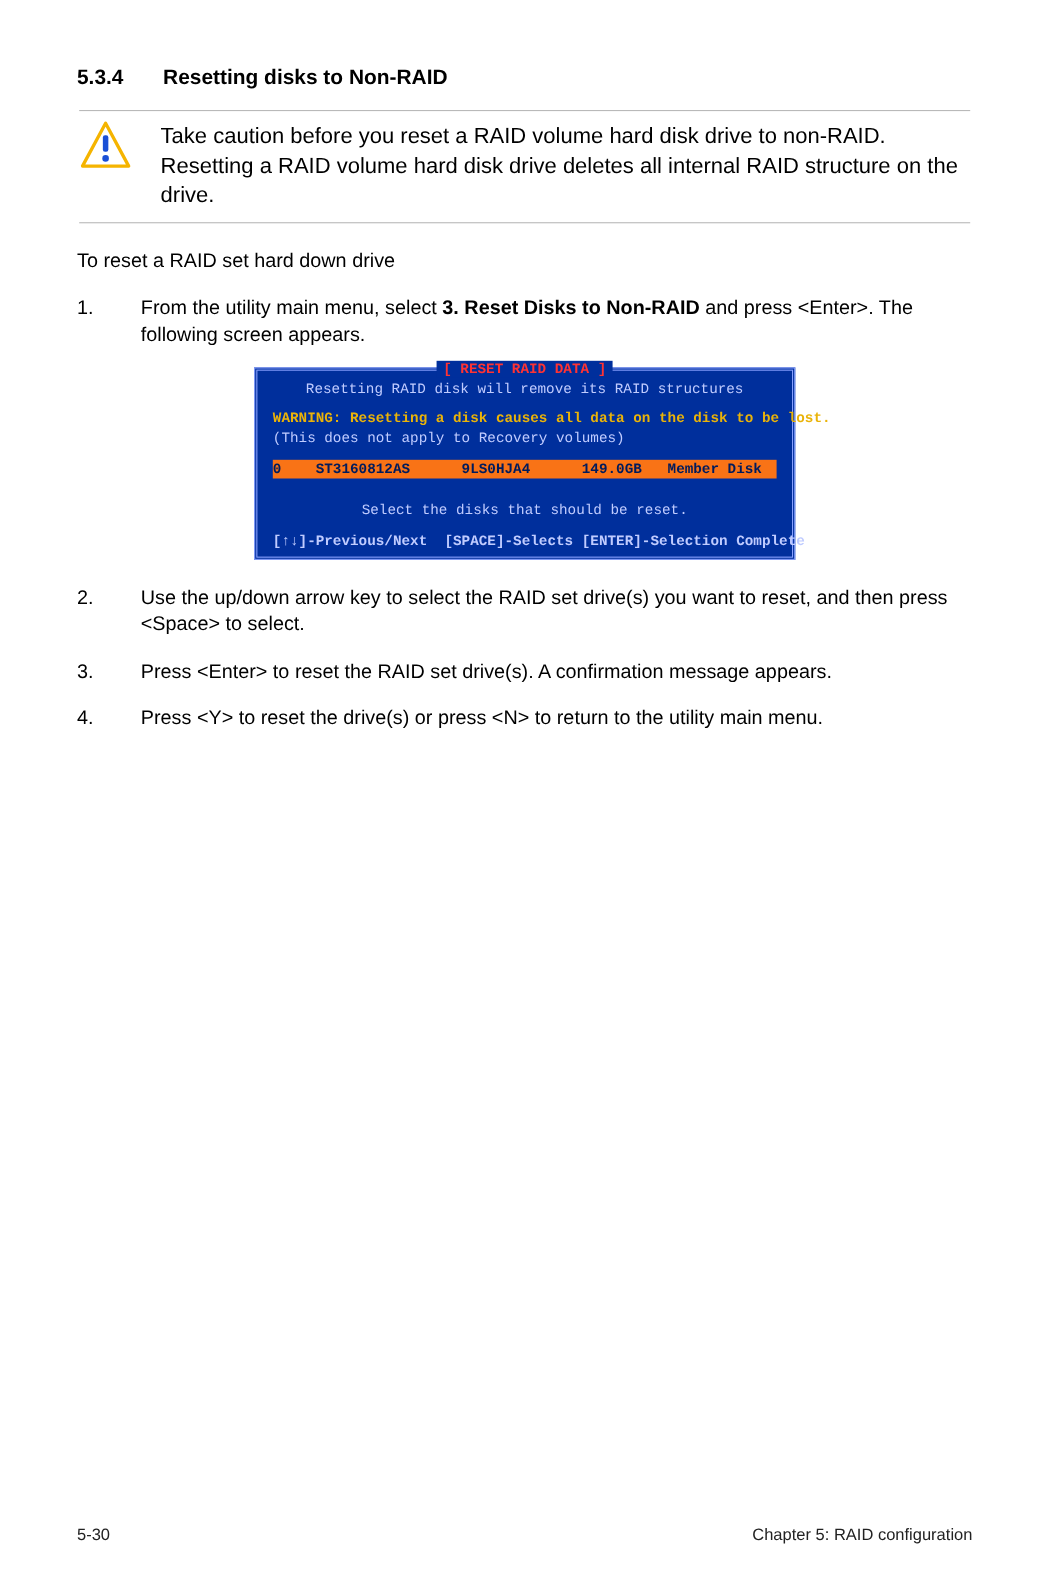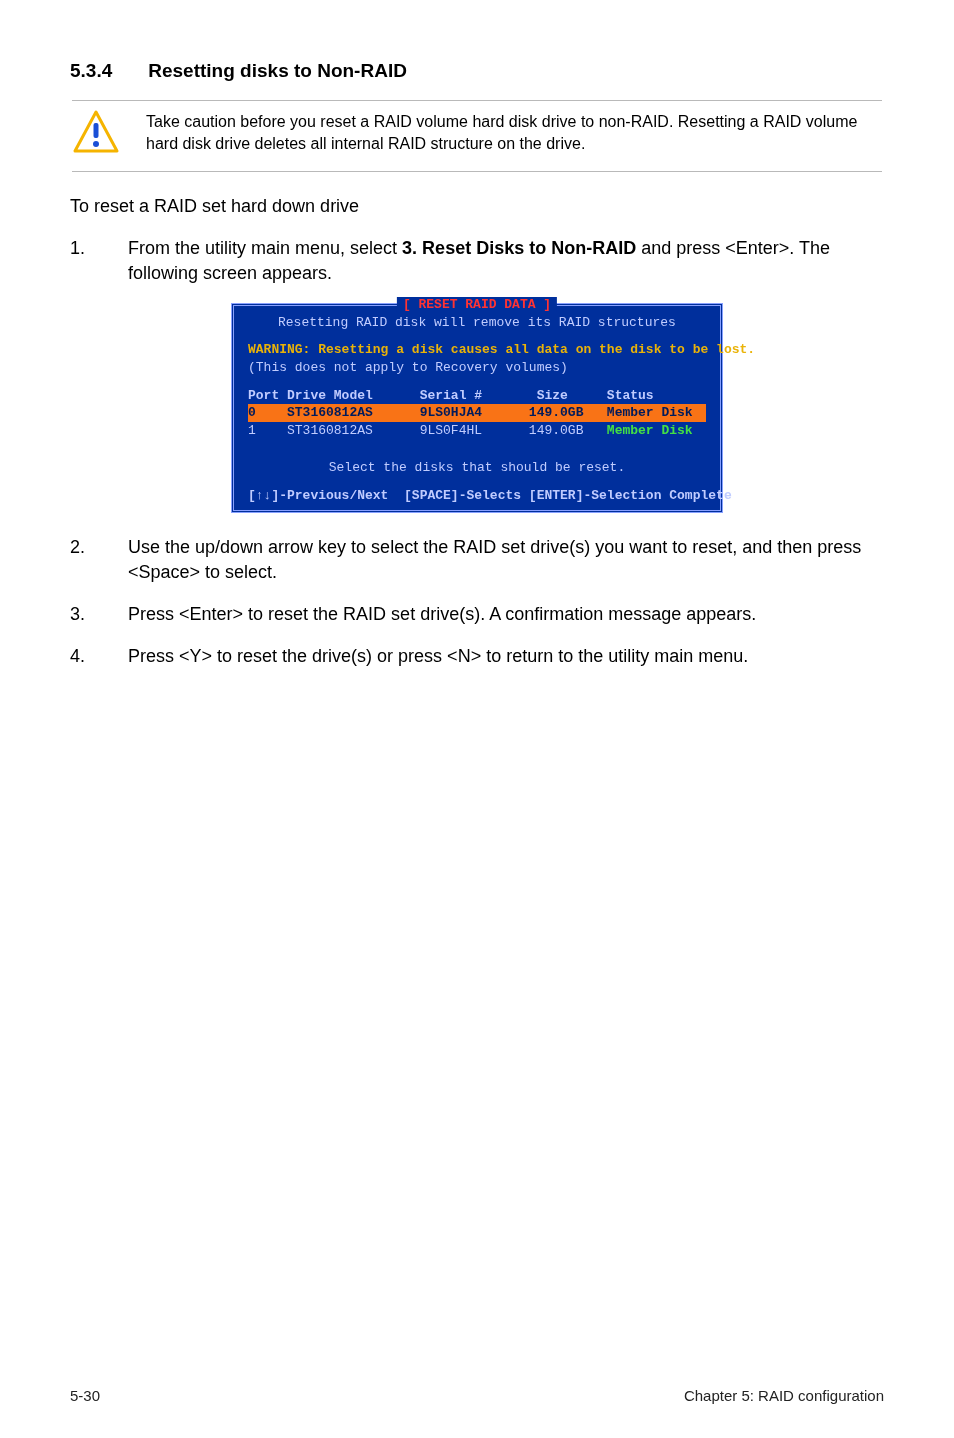--- a/index.html
+++ b/index.html
@@ -25,21 +25,21 @@
     gap: 26px;
     margin-bottom: 22px;
     border-top: 1px solid #b9b9b9;
     border-bottom: 1px solid #b9b9b9;
     padding: 8px 0 10px 0;
     margin-left: 2px;
     margin-right: 2px;
   }
   .caution-icon { flex: 0 0 auto; }
   .caution-text {
-    font-size: 16px;
+    font-size: 20px;
     line-height: 1.35;
     padding-top: 2px;
   }
 
   .body-text {
     font-size: 18px;
     line-height: 1.35;
     margin-bottom: 18px;
   }
 
@@ -133,23 +133,21 @@
 </ol>
 
 <div class="terminal-wrap">
   <div class="terminal">
     <span class="term-title">[ RESET RAID DATA ]</span>
     <div class="term-line term-indent">Resetting RAID disk will remove its RAID structures</div>
     <div class="term-spacer"></div>
     <div class="term-line term-warning">WARNING: Resetting a disk causes all data on the disk to be lost.</div>
     <div class="term-line">(This does not apply to Recovery volumes)</div>
     <div class="term-spacer"></div>
-    <div class="term-line term-header-row">Port Drive Model      Serial #       Size     Status</div>
     <span class="term-line term-row-sel">0    ST3160812AS      9LS0HJA4      149.0GB   Member Disk     </span>
-    <div class="term-line term-row-unsel"><span>1    ST3160812AS      9LS0F4HL      149.0GB   </span><span class="term-status-green">Member Disk</span></div>
     <div class="term-spacer"></div>
     <div class="term-spacer"></div>
     <div class="term-line term-center">Select the disks that should be reset.</div>
     <div class="term-spacer"></div>
     <div class="term-line term-footer">[↑↓]-Previous/Next  [SPACE]-Selects [ENTER]-Selection Complete</div>
   </div>
 </div>
 
 <ol class="steps">
   <li>

